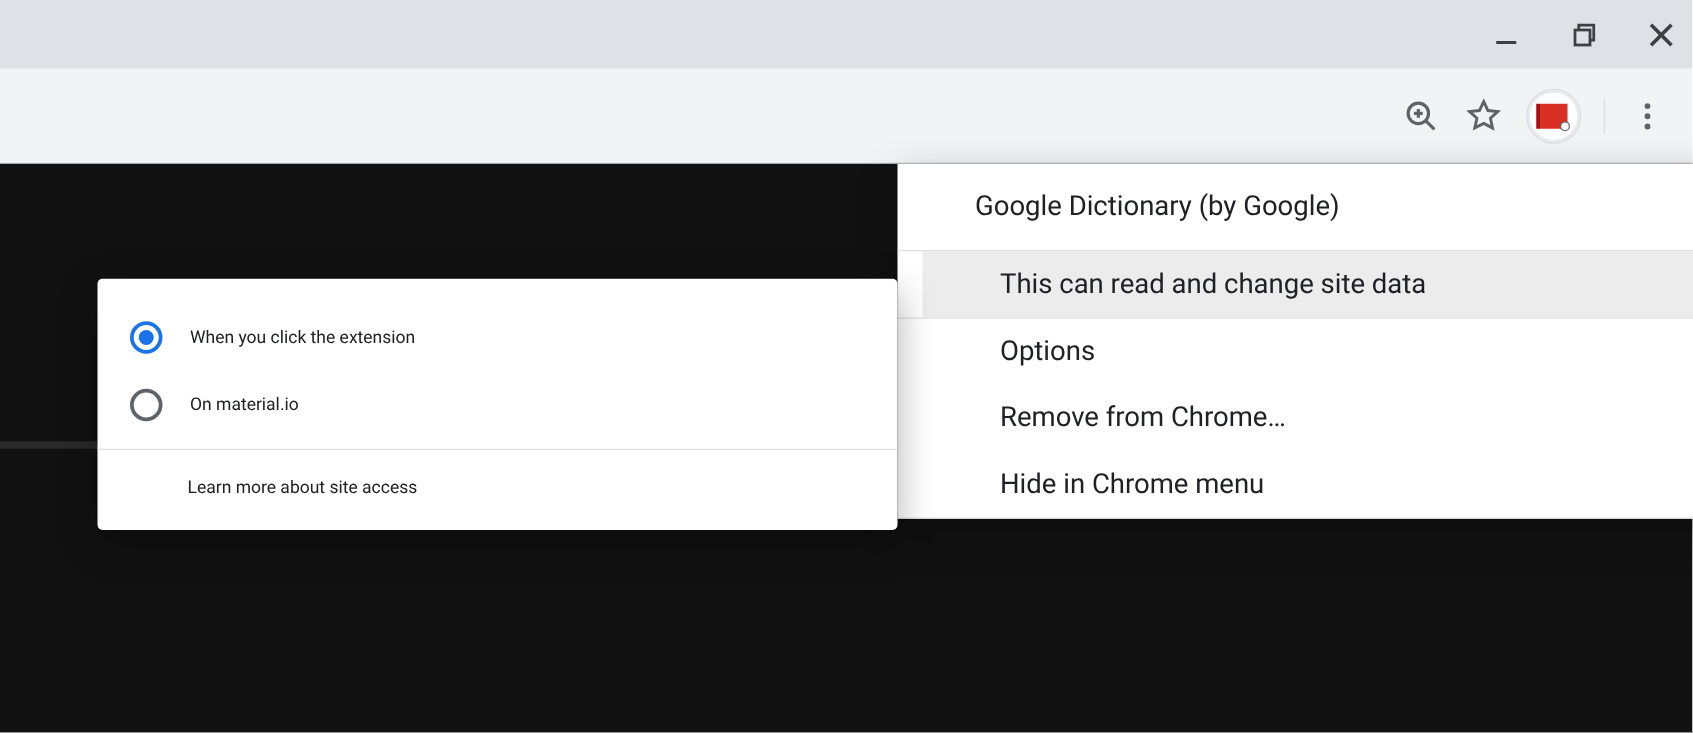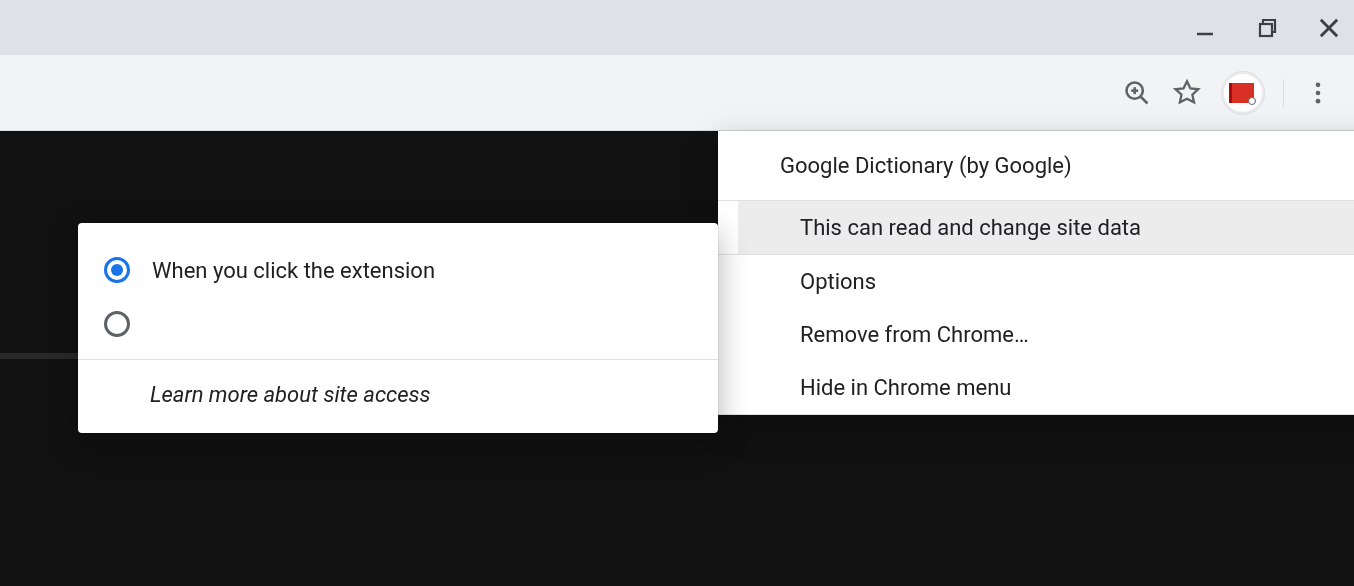--- a/index.html
+++ b/index.html
@@ -92,21 +92,21 @@
 
   
   .submenu {
     position:absolute;
     top: 223px;
     left: 78px;
     width: 640px;
     background:#fff;
     border-radius: 4px;
     box-shadow: 0 10px 30px rgba(0,0,0,.3), 0 0 0 1px rgba(0,0,0,.05);
-    font-size: 22px;
+    font-size: 14px;
     color:#202124;
     padding: 20px 0 0 0;
   }
   .radio-row {
     display:flex; align-items:center; gap:22px;
     padding: 14px 30px 14px 26px;
   }
   .radio {
     width:26px; height:26px; border-radius:50%;
     border: 3px solid #5f6368;
@@ -115,21 +115,20 @@
   }
   .radio.selected {
     border-color: #1a73e8;
   }
   .radio.selected::after {
     content:""; width:12px; height:12px; border-radius:50%; background:#1a73e8;
   }
   .submenu .sub-sep { height:1px; background:#e0e0e0; margin-top:8px; }
   .submenu .learn {
     padding: 22px 30px 26px 72px;
-    font-style: italic;
   }
 
   
   svg.icon { width: 24px; height: 24px; }
   svg.icon.big { width: 28px; height: 28px; }
 </style>
 </head>
 <body>
 
 <div class="titlebar">
@@ -206,18 +205,19 @@
 
 </div>
 
 <div class="submenu">
   <div class="radio-row">
     <div class="radio selected"></div>
     <span>When you click the extension</span>
   </div>
   <div class="radio-row">
     <div class="radio"></div>
+    <span>On material.io</span>
   </div>
   <div class="sub-sep"></div>
   <div class="learn">
     <span>Learn more about site access</span>
   </div>
 </div>
 
 </body></html>

